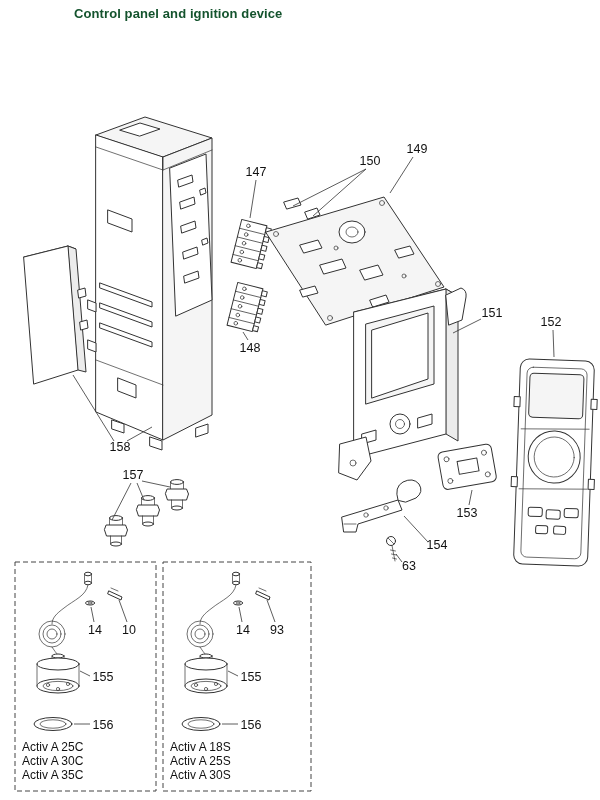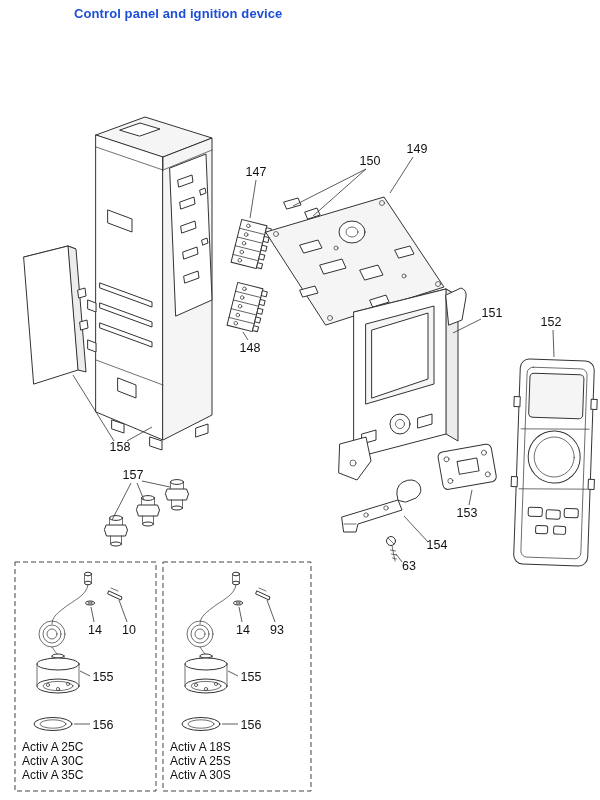--- a/index.html
+++ b/index.html
@@ -10,21 +10,21 @@
     background: #ffffff;
     font-family: "Liberation Sans", sans-serif;
     overflow: hidden;
   }
   #page-title {
     position: absolute;
     left: 74px;
     top: 6px;
     font-size: 13px;
     font-weight: 700;
-    color: #1d4ed8;
+    color: #14532d;
     letter-spacing: 0.1px;
   }
   svg { position: absolute; left: 0; top: 0; }
   svg .part   { stroke: #333333; stroke-width: 1; fill: #ffffff; stroke-linejoin: round; stroke-linecap: round; }
   svg .shade  { fill: #ececec; }
   svg .shade2 { fill: #f5f5f5; }
   svg .thin   { stroke: #333333; stroke-width: 0.7; fill: none; }
   svg .leader { stroke: #333333; stroke-width: 0.8; fill: none; }
   svg .dashedbox { fill: none; stroke: #444444; stroke-width: 1; stroke-dasharray: 5 3; }
   svg text.callout { font-family: "Liberation Sans", sans-serif; font-size: 12.5px; fill: #111111; }

